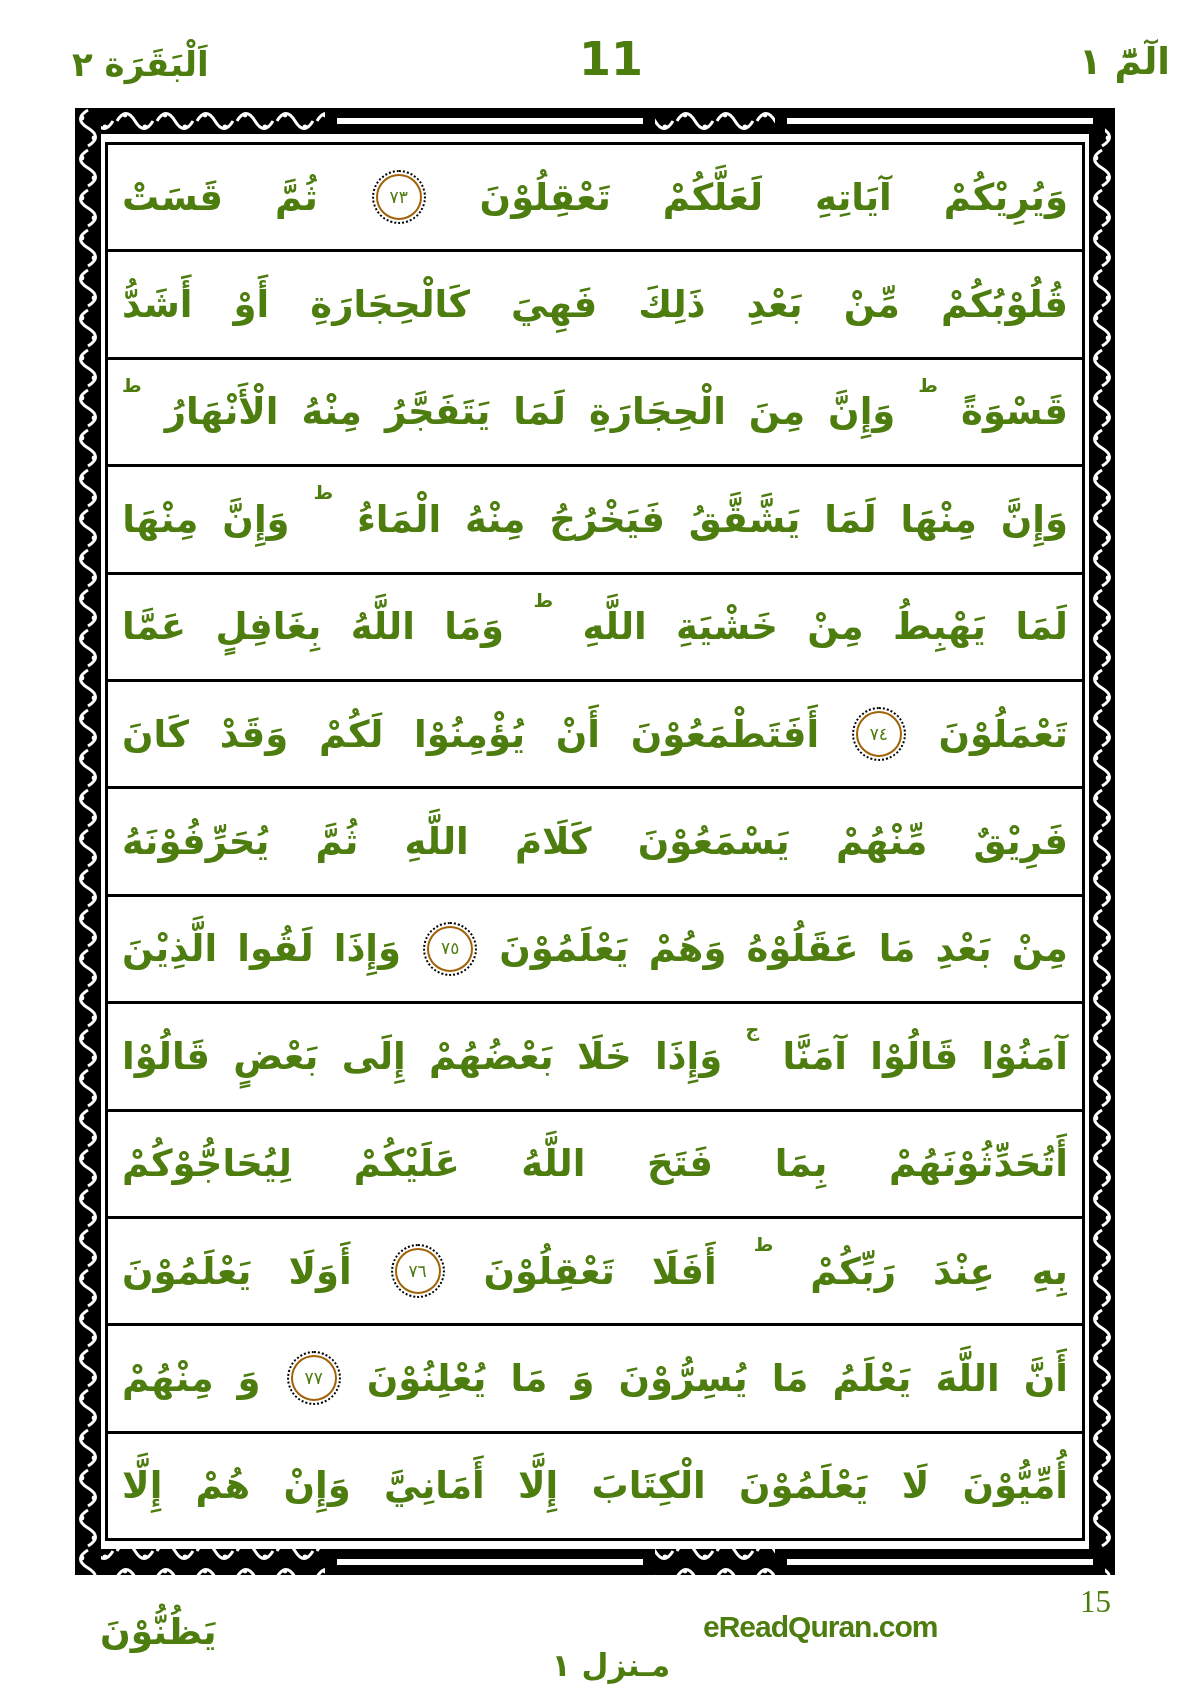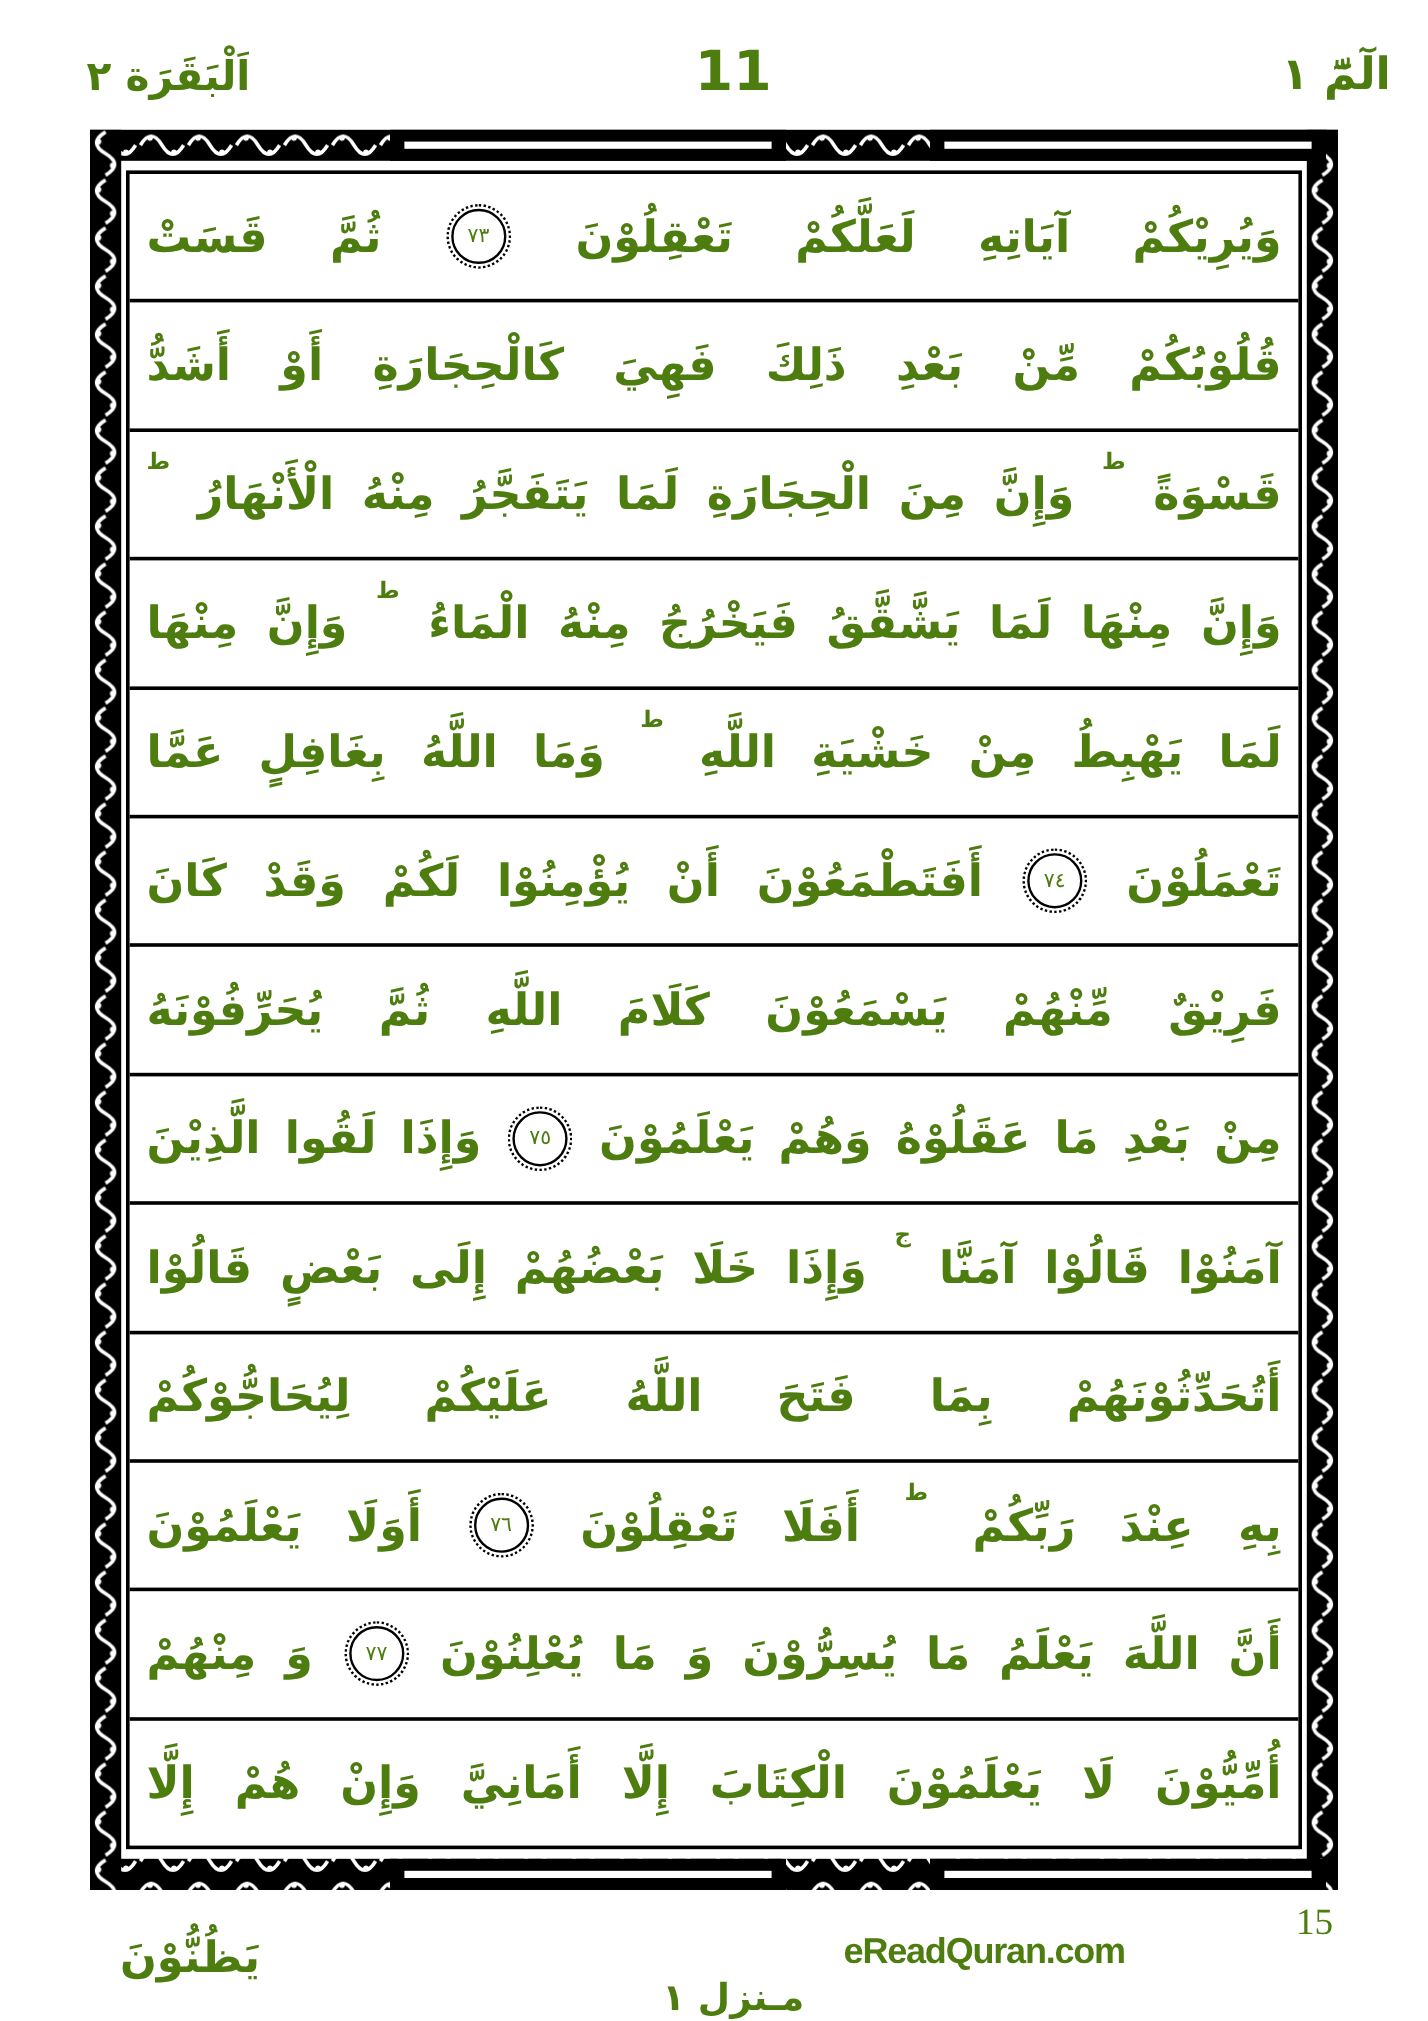--- a/index.html
+++ b/index.html
@@ -9,21 +9,21 @@
     background:#ffffff;
     color:#4d7c0f;
     font-family:"DejaVu Sans",sans-serif;
     overflow:hidden;
     padding-left:32px;
   }
   
   .hdr{position:absolute;white-space:nowrap;font-weight:700;direction:rtl;}
   .hdr-surah{left:72px;top:44px;font-size:34px;}
   .hdr-pageno{left:50%;transform:translateX(-50%);top:32px;font-size:46px;}
-  .hdr-juz{right:63px;top:40px;font-size:37px;}
+  .hdr-juz{right:52px;top:40px;font-size:37px;}
   
   .frame{position:absolute;left:75px;top:108px;width:1040px;height:1467px;}
   .frame-border{position:absolute;left:0;top:0;}
   .inner{
     position:absolute;left:30px;right:30px;top:34px;bottom:34px;
     border:3px solid #000;
     display:flex;flex-direction:column;
     background:#fff;
   }
   .qline{
@@ -34,21 +34,21 @@
     border-bottom:3px solid #000;
     font-size:37px;font-weight:700;
     overflow:hidden;
     white-space:nowrap;
   }
   .qline:last-child{border-bottom:none;}
   .word{white-space:nowrap;}
   .ayah{
     display:inline-flex;align-items:center;justify-content:center;
     width:42px;height:42px;flex:0 0 42px;
-    border:2px solid #000000;border-radius:50%;
+    border:2px solid #a16207;border-radius:50%;
     outline:2px dotted #000;outline-offset:2px;
     font-size:17px;font-weight:400;line-height:1;
     margin:0 6px;
   }
   .pause{
     font-size:19px;font-weight:700;line-height:1;
     align-self:flex-start;margin-top:16px;
     flex:0 0 auto;
   }
   

